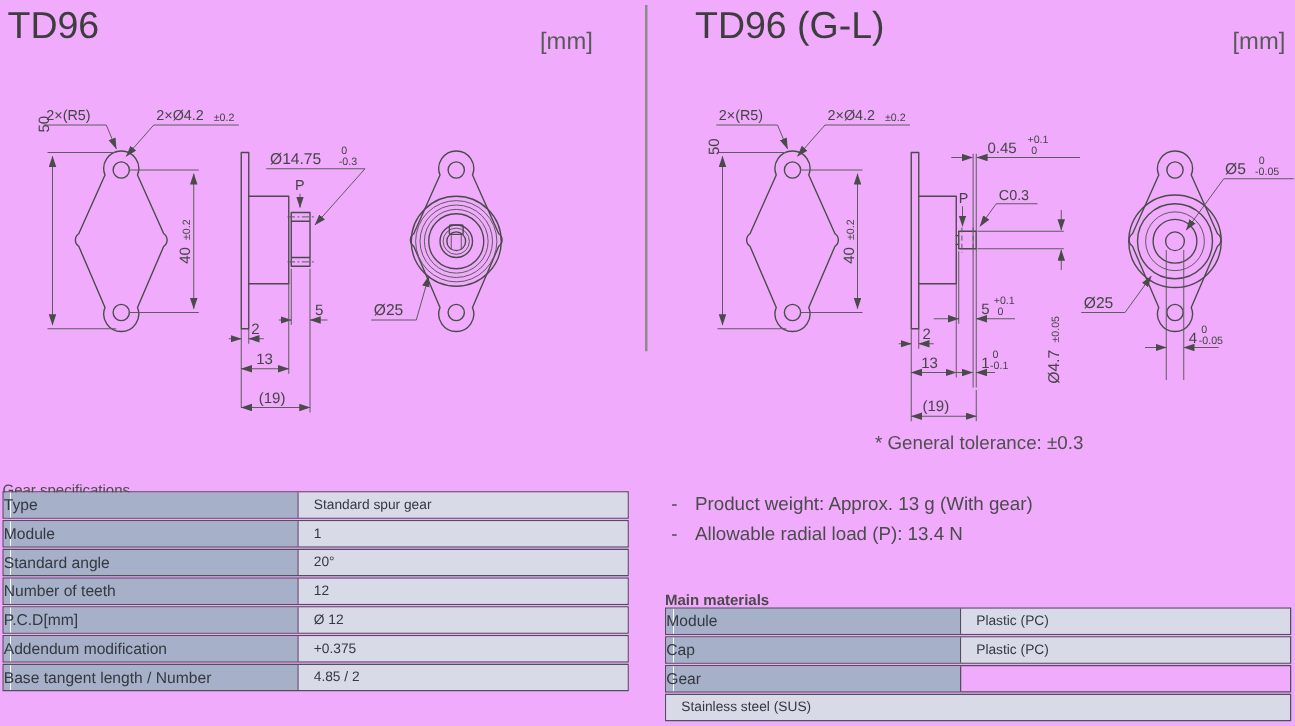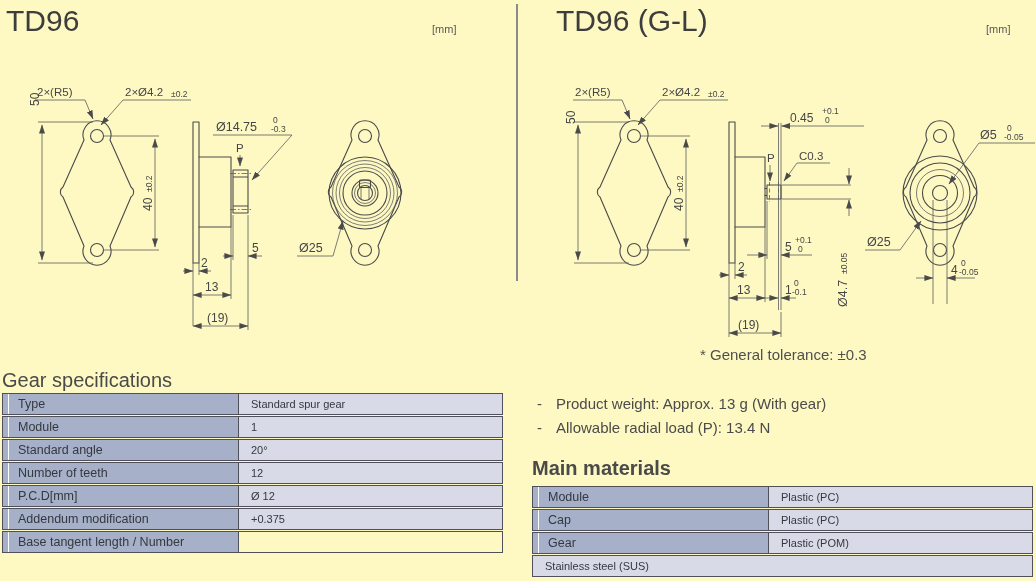--- a/index.html
+++ b/index.html
@@ -1,49 +1,49 @@
 <!DOCTYPE html>
 <html><head>
 <meta charset="utf-8">
 <style>
   html,body{margin:0;padding:0;background:#fff;}
-  .page{position:relative;width:1036px;height:581px;background:#fef9c3;
+  .page{position:relative;width:1036px;height:581px;background:#f0abfc;
         font-family:"Liberation Sans",sans-serif;overflow:hidden;}
   .title{position:absolute;top:4px;font-size:30px;font-weight:400;color:#3d3d3d;}
   .title.left{left:6px;}
   .title.right{left:556px;}
-  .unit{position:absolute;top:23px;font-size:11px;color:#595959;}
+  .unit{position:absolute;top:23px;font-size:19px;color:#595959;}
   .unit.left{left:432px;}
   .unit.right{left:986px;}
   .divider{position:absolute;left:516px;top:4px;width:2px;height:277px;background:#8b8b8b;}
   svg.drawing{position:absolute;width:518px;height:320px;top:60px;}
   svg.drawing.left{left:0;}
   svg.drawing.right{left:518px;}
   .ol{fill:none;stroke:#4a4a4a;stroke-width:1.1;stroke-linejoin:round;stroke-linecap:round;}
   .thin{fill:none;stroke:#5c5c5c;stroke-width:0.8;}
   .dd{stroke-dasharray:6 2 1.5 2;}
   .dsh{stroke-dasharray:4 2.5;}
   text{fill:#454545;}
   .dim{font-size:12px;}
   .dims{font-size:8.5px;}
   .lbl{font-size:11.5px;}
   .big{font-size:12.5px;}
   .tol-note{position:absolute;top:346px;left:700px;width:334px;text-align:left;
             font-size:15px;color:#4f4f4f;}
   .bullets{position:absolute;left:537px;top:392px;font-size:15px;color:#4b4b4b;line-height:24px;}
   .bullet{display:flex;}
   .bullet .dash{width:19px;flex:0 0 19px;}
-  .sec-heading{position:absolute;font-size:20px;color:#4a4a4a;}
+  .sec-heading{position:absolute;font-size:12px;color:#4a4a4a;margin-top:16px;}
   .sec-heading.gear{left:2px;top:369px;}
   .sec-heading.mat{left:532px;top:457px;font-weight:bold;}
   .data-table{position:absolute;width:501px;}
   .data-table.gear{left:2px;top:393px;}
   .data-table.mat{left:532px;top:486px;}
   .t-row{display:flex;height:20px;border:1px solid #50505a;margin-bottom:1px;}
-  .t-label{width:236px;flex:0 0 236px;display:flex;align-items:center;padding-left:15px;
+  .t-label{width:236px;flex:0 0 236px;display:flex;align-items:center;
            box-sizing:border-box;border-right:1px solid #50505a;
            background:linear-gradient(90deg,#a6b0c9 0,#a6b0c9 5px,#fdfdfd 5px,#fdfdfd 6px,#a6b0c9 6px);
            font-size:12.5px;color:#34383f;}
   .t-value{flex:1;display:flex;align-items:center;padding-left:12px;background:#d8dbe7;
            font-size:11px;color:#34383f;}
 </style>
 </head>
 <body>
 
 <div class="page">
@@ -280,35 +280,35 @@
     <div class="t-row">
       <div class="t-label">P.C.D[mm]</div>
       <div class="t-value">Ø 12</div>
     </div>
     <div class="t-row">
       <div class="t-label">Addendum modification</div>
       <div class="t-value">+0.375</div>
     </div>
     <div class="t-row">
       <div class="t-label">Base tangent length / Number</div>
+      <div class="t-value">4.85 / 2</div>
     </div>
   </div>
 
   <div class="sec-heading mat">Main materials</div>
   <div class="data-table mat">
     <div class="t-row">
       <div class="t-label">Module</div>
       <div class="t-value">Plastic (PC)</div>
     </div>
     <div class="t-row">
       <div class="t-label">Cap</div>
       <div class="t-value">Plastic (PC)</div>
     </div>
     <div class="t-row">
       <div class="t-label">Gear</div>
-      <div class="t-value">Plastic (POM)</div>
     </div>
     <div class="t-row">
       <div class="t-value">Stainless steel (SUS)</div>
     </div>
   </div>
 
 </div>
 
 </body></html>

